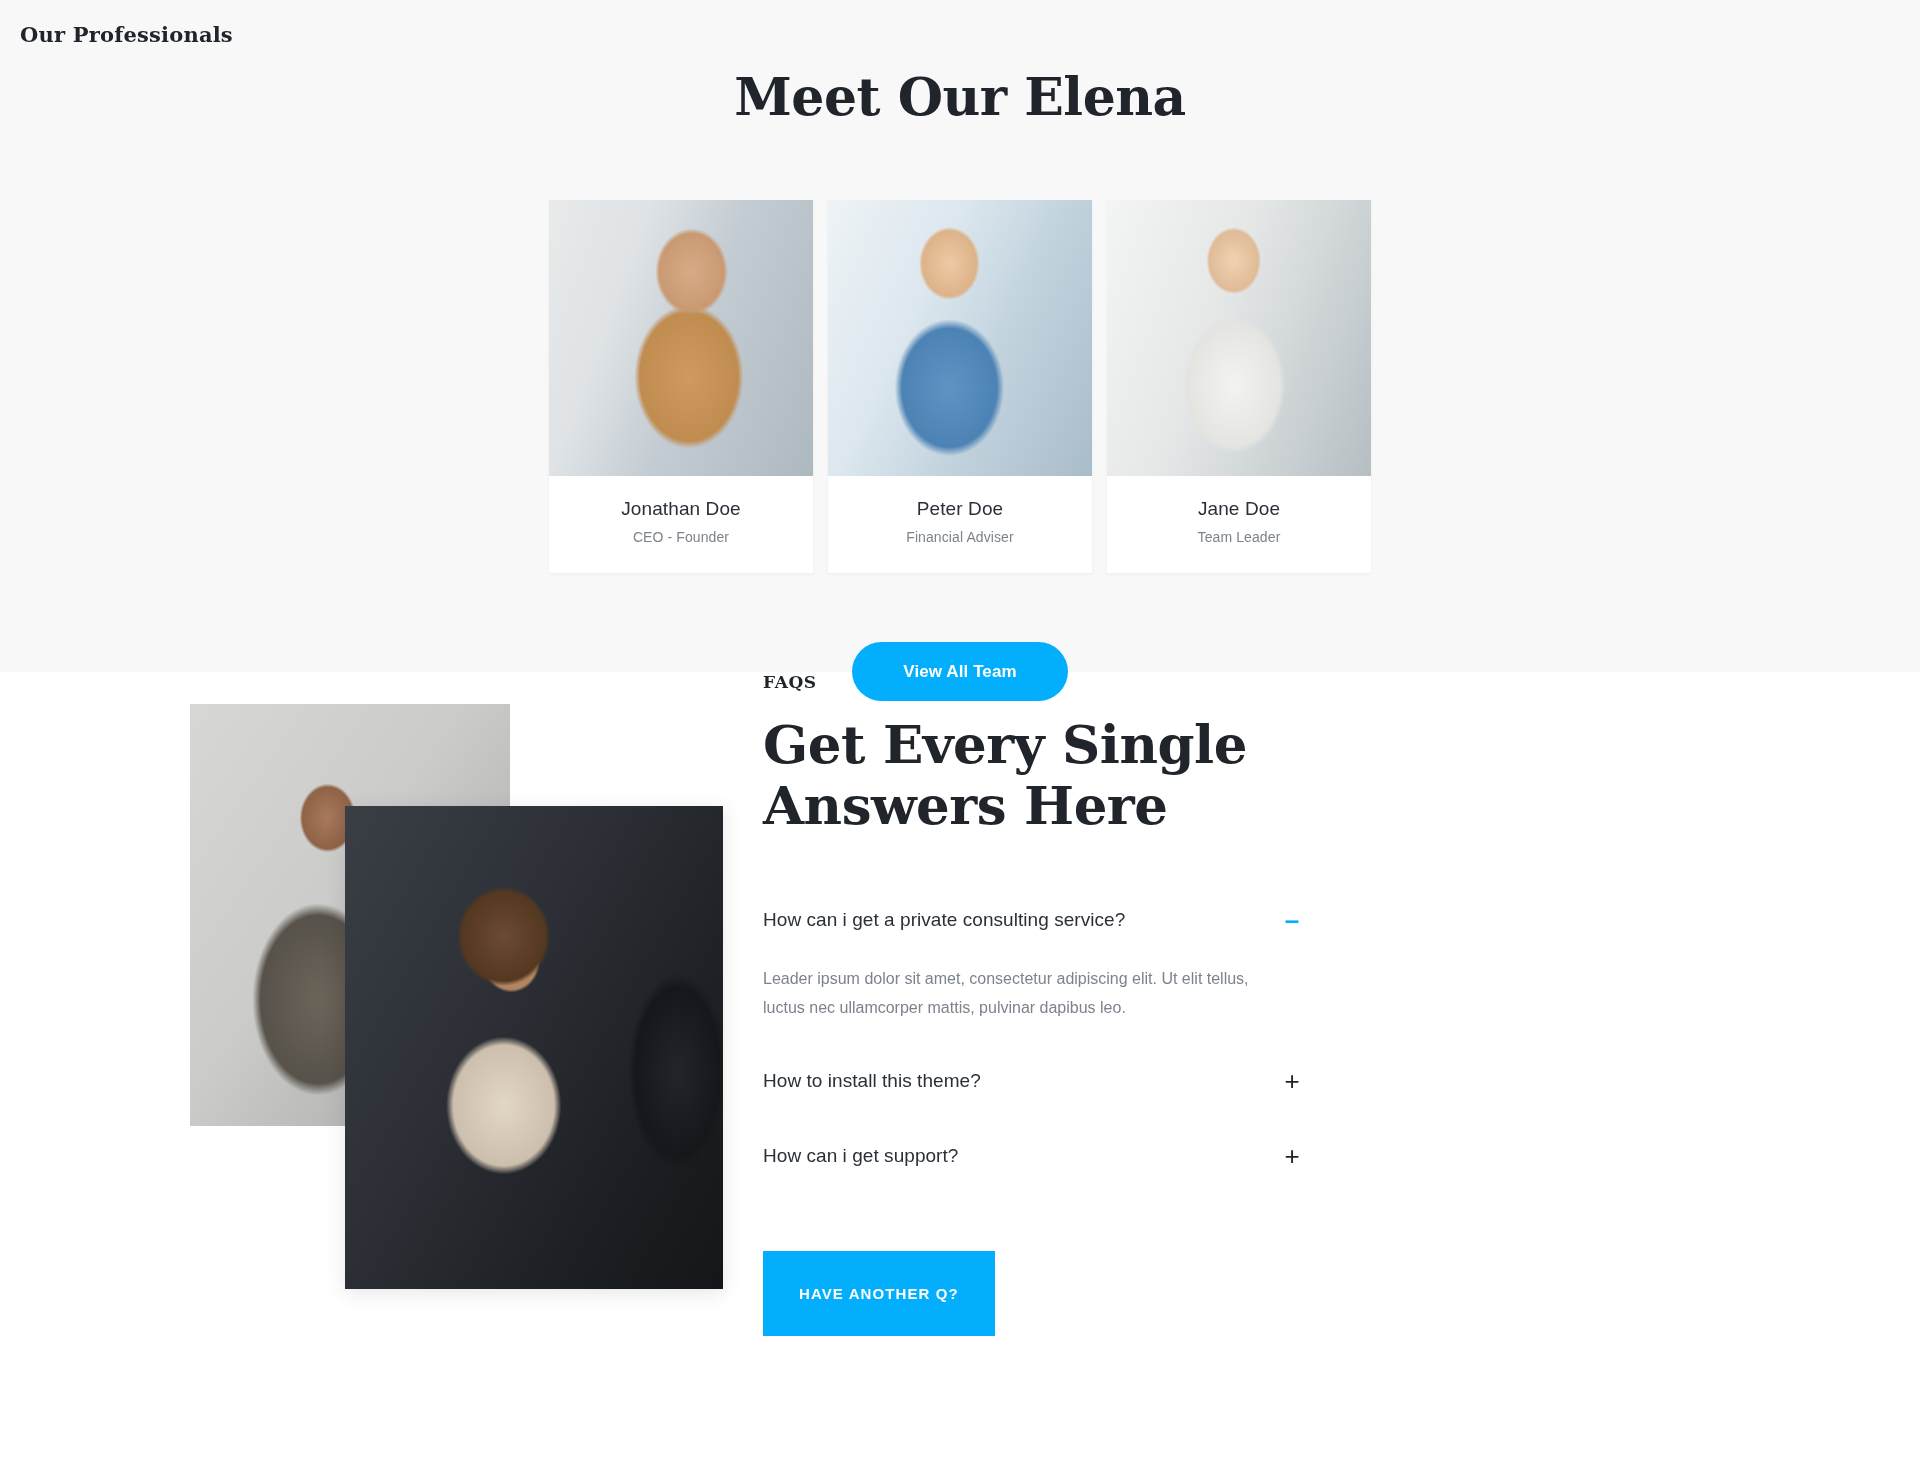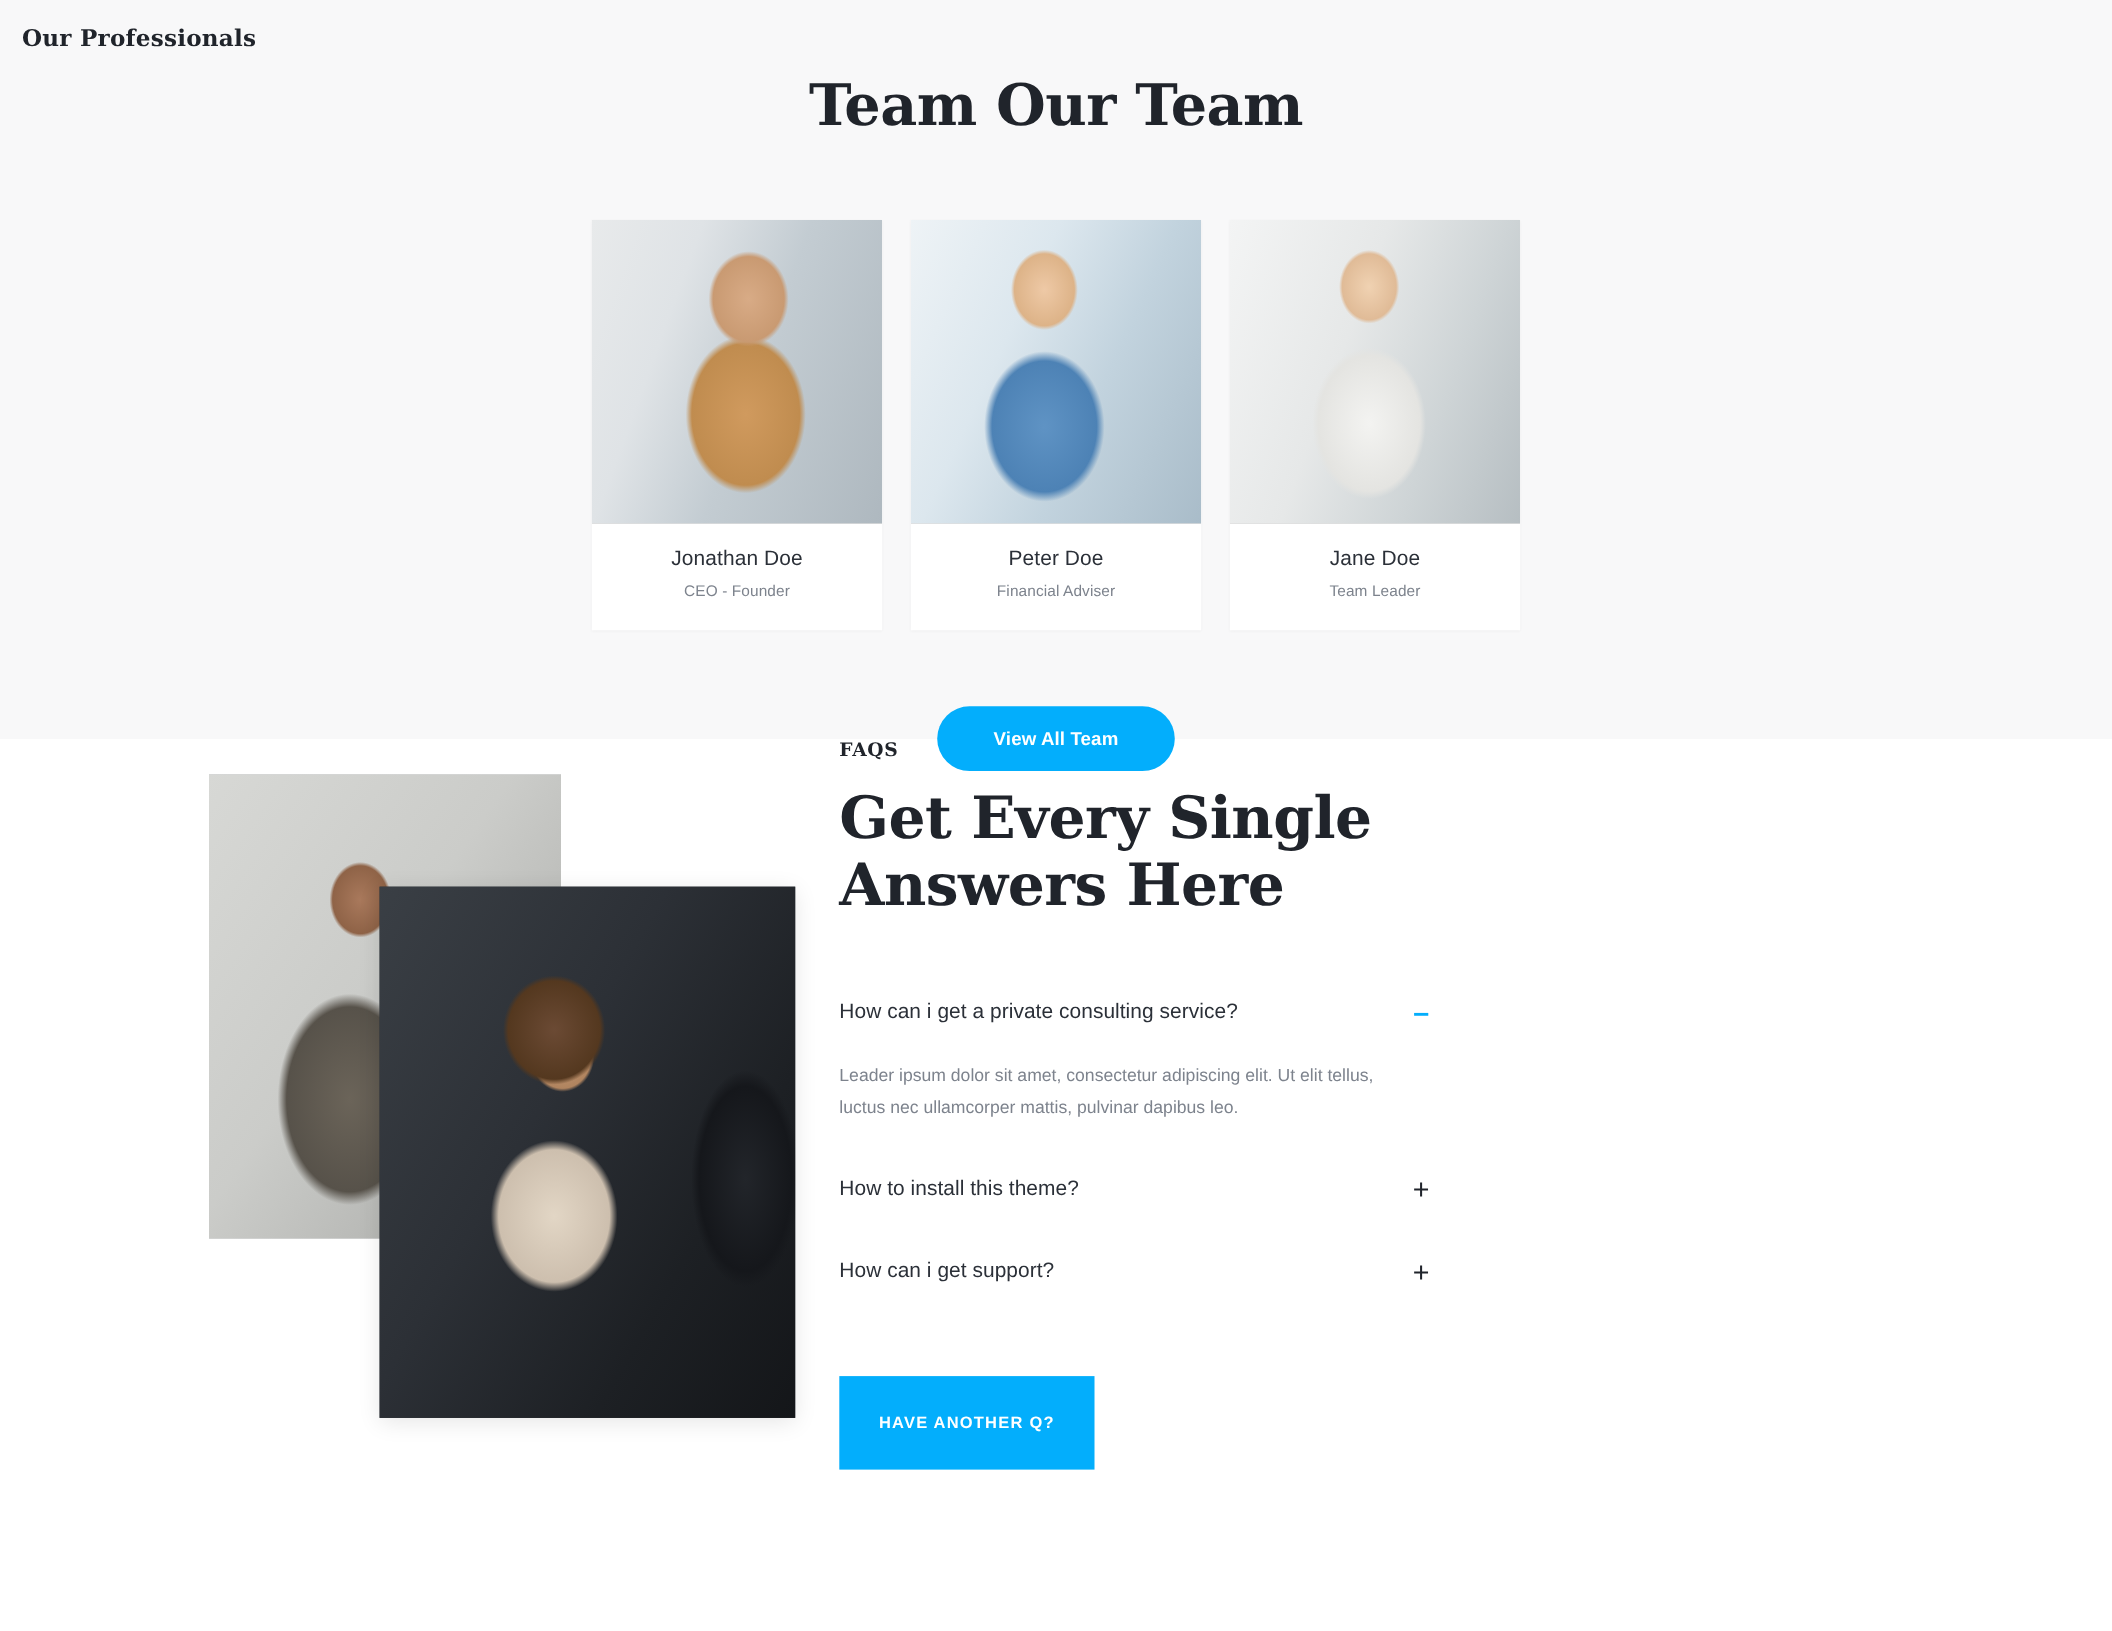--- a/index.html
+++ b/index.html
@@ -39,21 +39,21 @@
     font-size: 52px;
     line-height: 1.15;
     color: #20242b;
     margin-top: 20px;
     letter-spacing: -0.5px;
   }
 
   .team-grid {
     display: flex;
     justify-content: center;
-    gap: 26px;
+    gap: 15px;
     margin-top: 73px;
   }
 
   .team-card {
     width: 264px;
     background: #ffffff;
     box-shadow: 0 1px 3px rgba(0,0,0,0.05);
     overflow: hidden;
     padding-bottom: 2px;
   }
@@ -250,21 +250,21 @@
       radial-gradient(ellipse 60px 120px at 88% 55%, #22252a 0%, #15171b 70%, rgba(21,23,27,0) 82%),
       linear-gradient(120deg, #3a3f45 0%, #2c3036 40%, #1d2024 72%, #141619 100%);
   }
 </style>
 </head>
 <body>
 
 <section class="team-section">
 
   <div class="eyebrow">Our Professionals</div>
-  <h1 class="section-title">Team Our Team</h1>
+  <h1 class="section-title">Meet Our Elena</h1>
 
   <div class="team-grid">
 
     <div class="team-card">
       <div class="team-photo">
         <div class="ph ph-jonathan"></div>
       </div>
       <div class="team-meta">
         <div class="team-name">Jonathan Doe</div>
         <div class="team-role">CEO - Founder</div>

